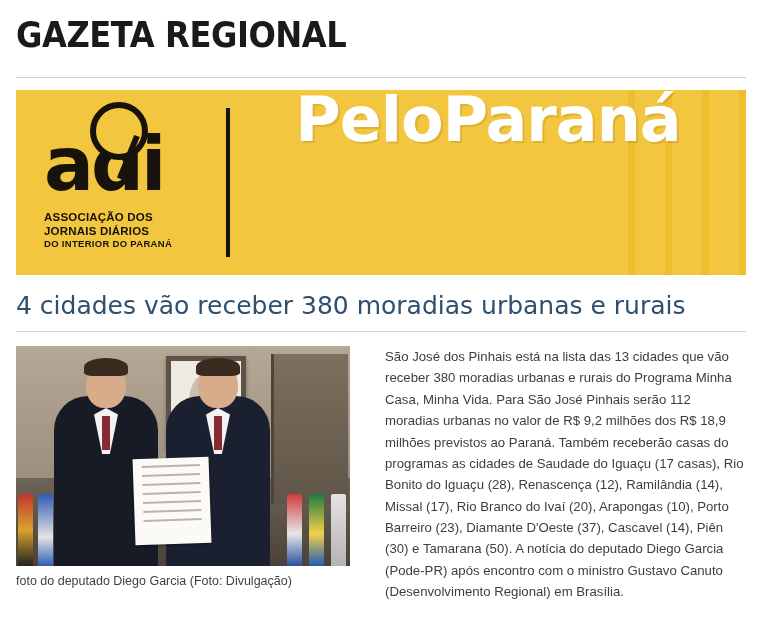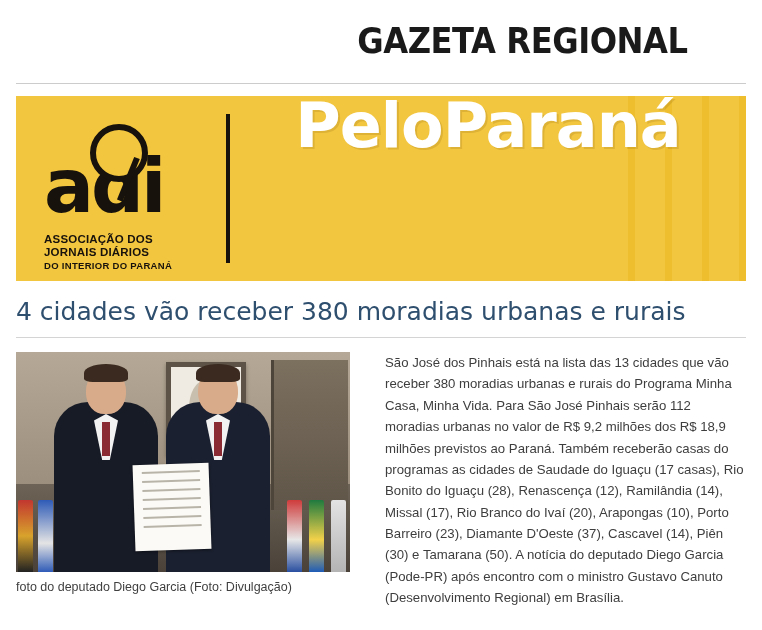--- a/index.html
+++ b/index.html
@@ -17,23 +17,22 @@
   .page {
     position: relative;
     width: 762px;
     height: 630px;
     box-sizing: border-box;
     padding: 0 16px;
   }
 
   
   .masthead {
-    padding-top: 24px;
+    padding-top: 18px;
     padding-bottom: 10px;
-    text-align: right;
   }
   .masthead-title {
     font-family: "DejaVu Sans", sans-serif;
     font-size: 35px;
     font-weight: bold;
     letter-spacing: -0.5px;
     color: #1a1a1a;
     line-height: 1;
     transform: scaleX(0.92);
     transform-origin: left center;
@@ -75,21 +74,21 @@
     height: 100%;
     align-items: stretch;
   }
   .adi-block {
     width: 210px;
     padding: 12px 0 10px 28px;
     box-sizing: border-box;
     position: relative;
     display: flex;
     flex-direction: column;
-    justify-content: flex-end;
+    justify-content: flex-start;
   }
   .adi-logo {
     position: relative;
     height: 105px;
   }
   .adi-mark {
     font-family: "DejaVu Sans", sans-serif;
     font-size: 74px;
     font-weight: bold;
     color: #17120c;

